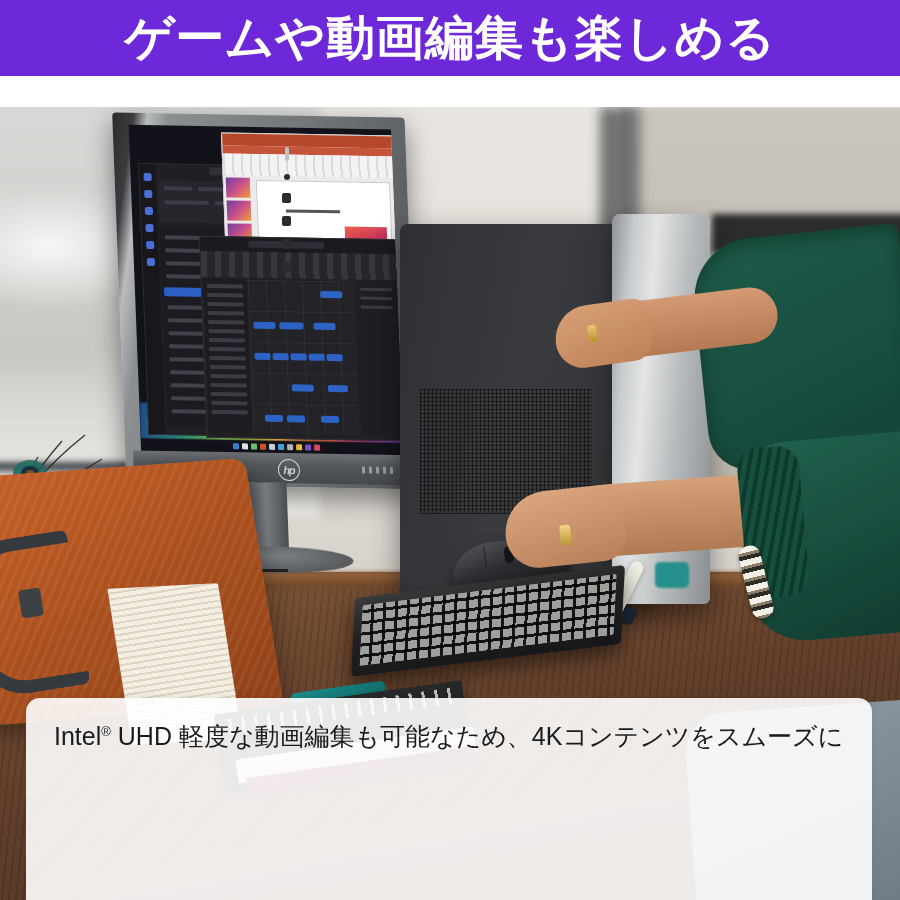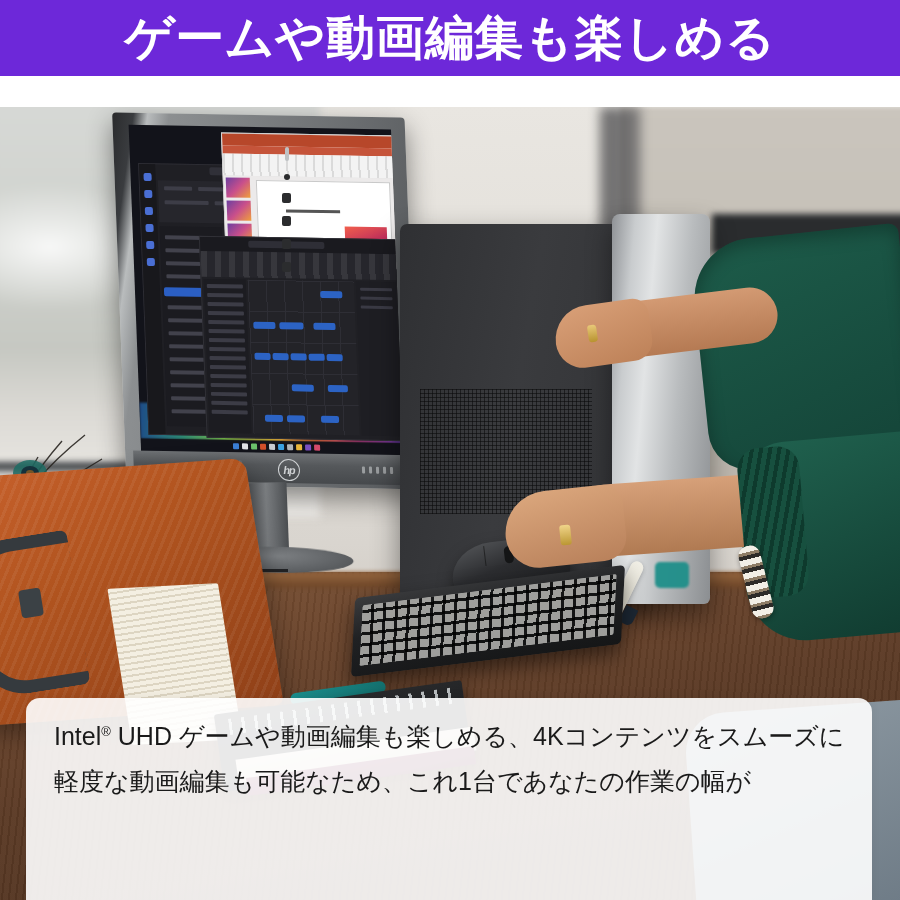--- a/index.html
+++ b/index.html
@@ -659,18 +659,17 @@
 
     <div class="pen"></div>
     <div class="spiral-nb"></div>
     <div class="spiral"></div>
     <div class="nb2"></div>
     <div class="nb3"></div>
   </div>
 
   <div class="text-panel">
     <div class="panel-body">
-      <span class="ln"><span>Intel</span><span class="reg">®</span><span> UHD ゲームや動画編集も楽しめる、4Kコンテンツをスムーズに</span></span>
-      <span class="ln">軽度な動画編集も可能なため、これ1台であなたの作業の幅が</span>
+      <span class="ln"><span>Intel</span><span class="reg">®</span><span> UHD 軽度な動画編集も可能なため、4Kコンテンツをスムーズに</span></span>
     </div>
   </div>
 
 </div>
 
 </body></html>

